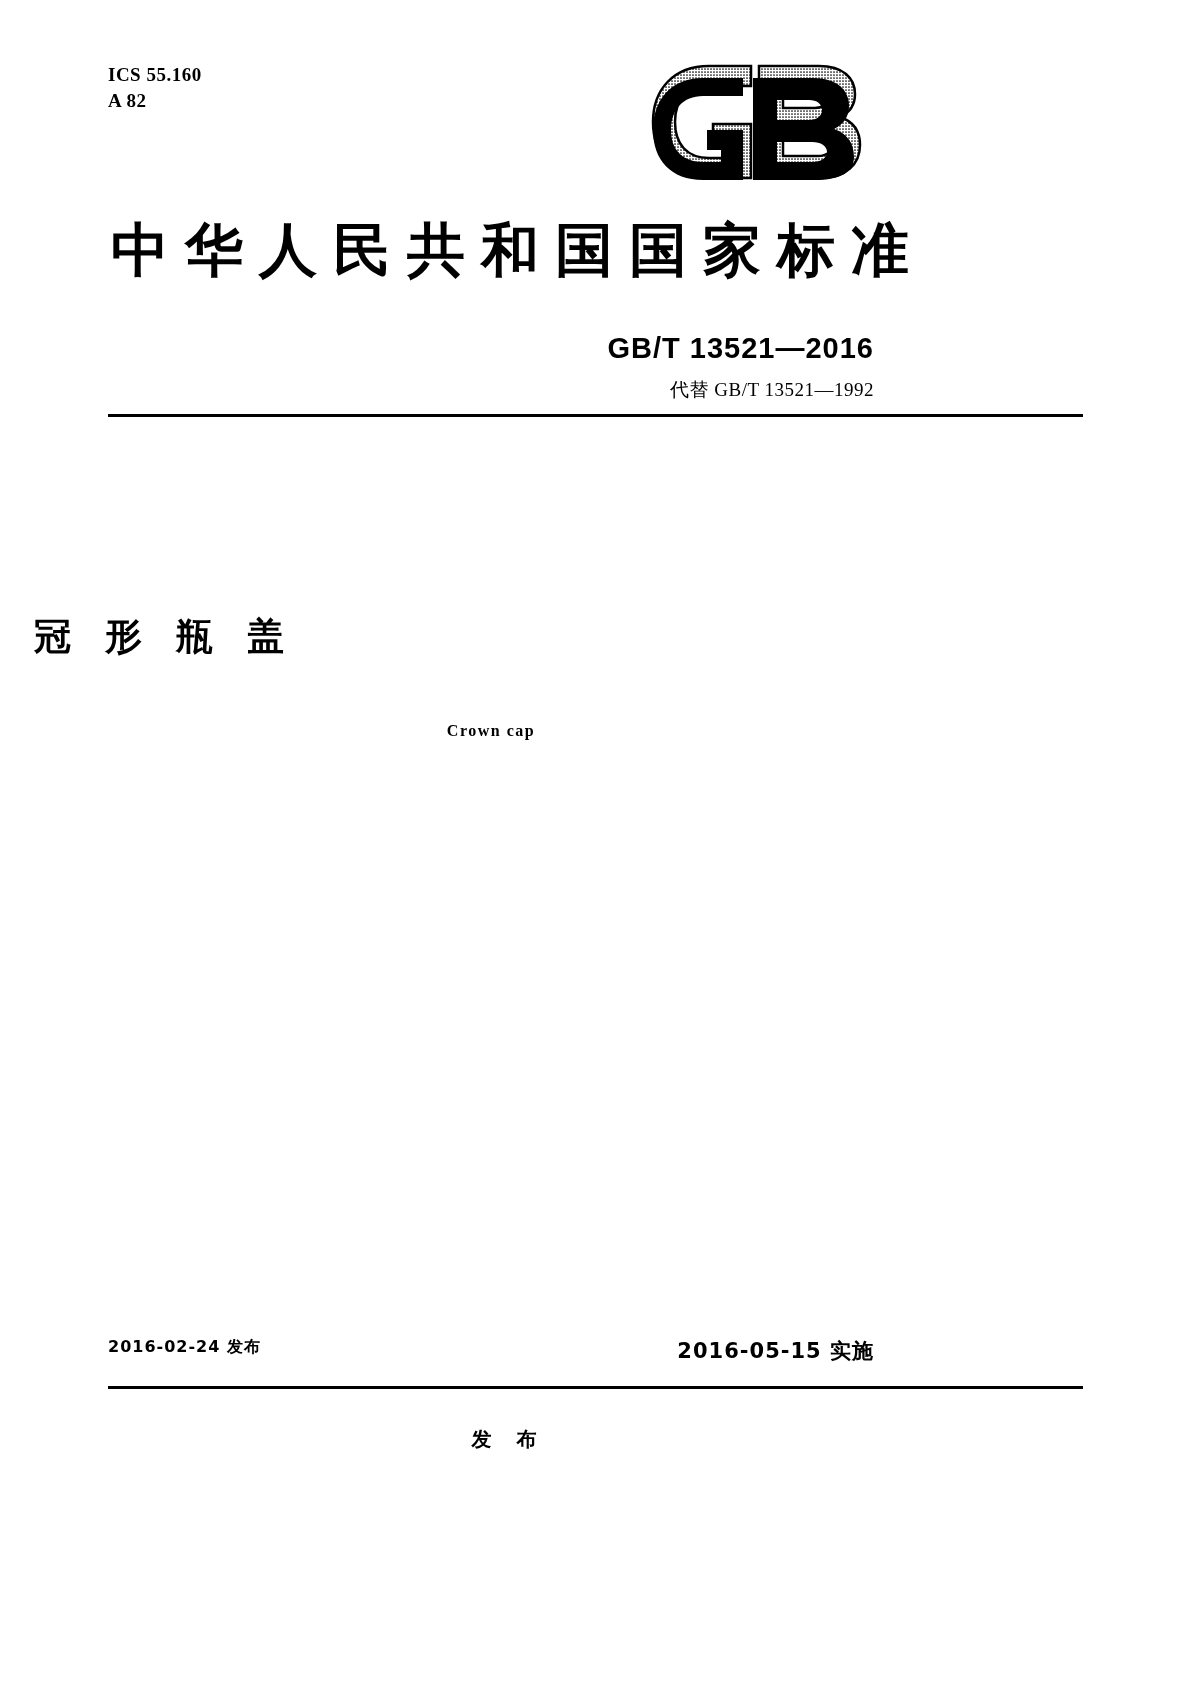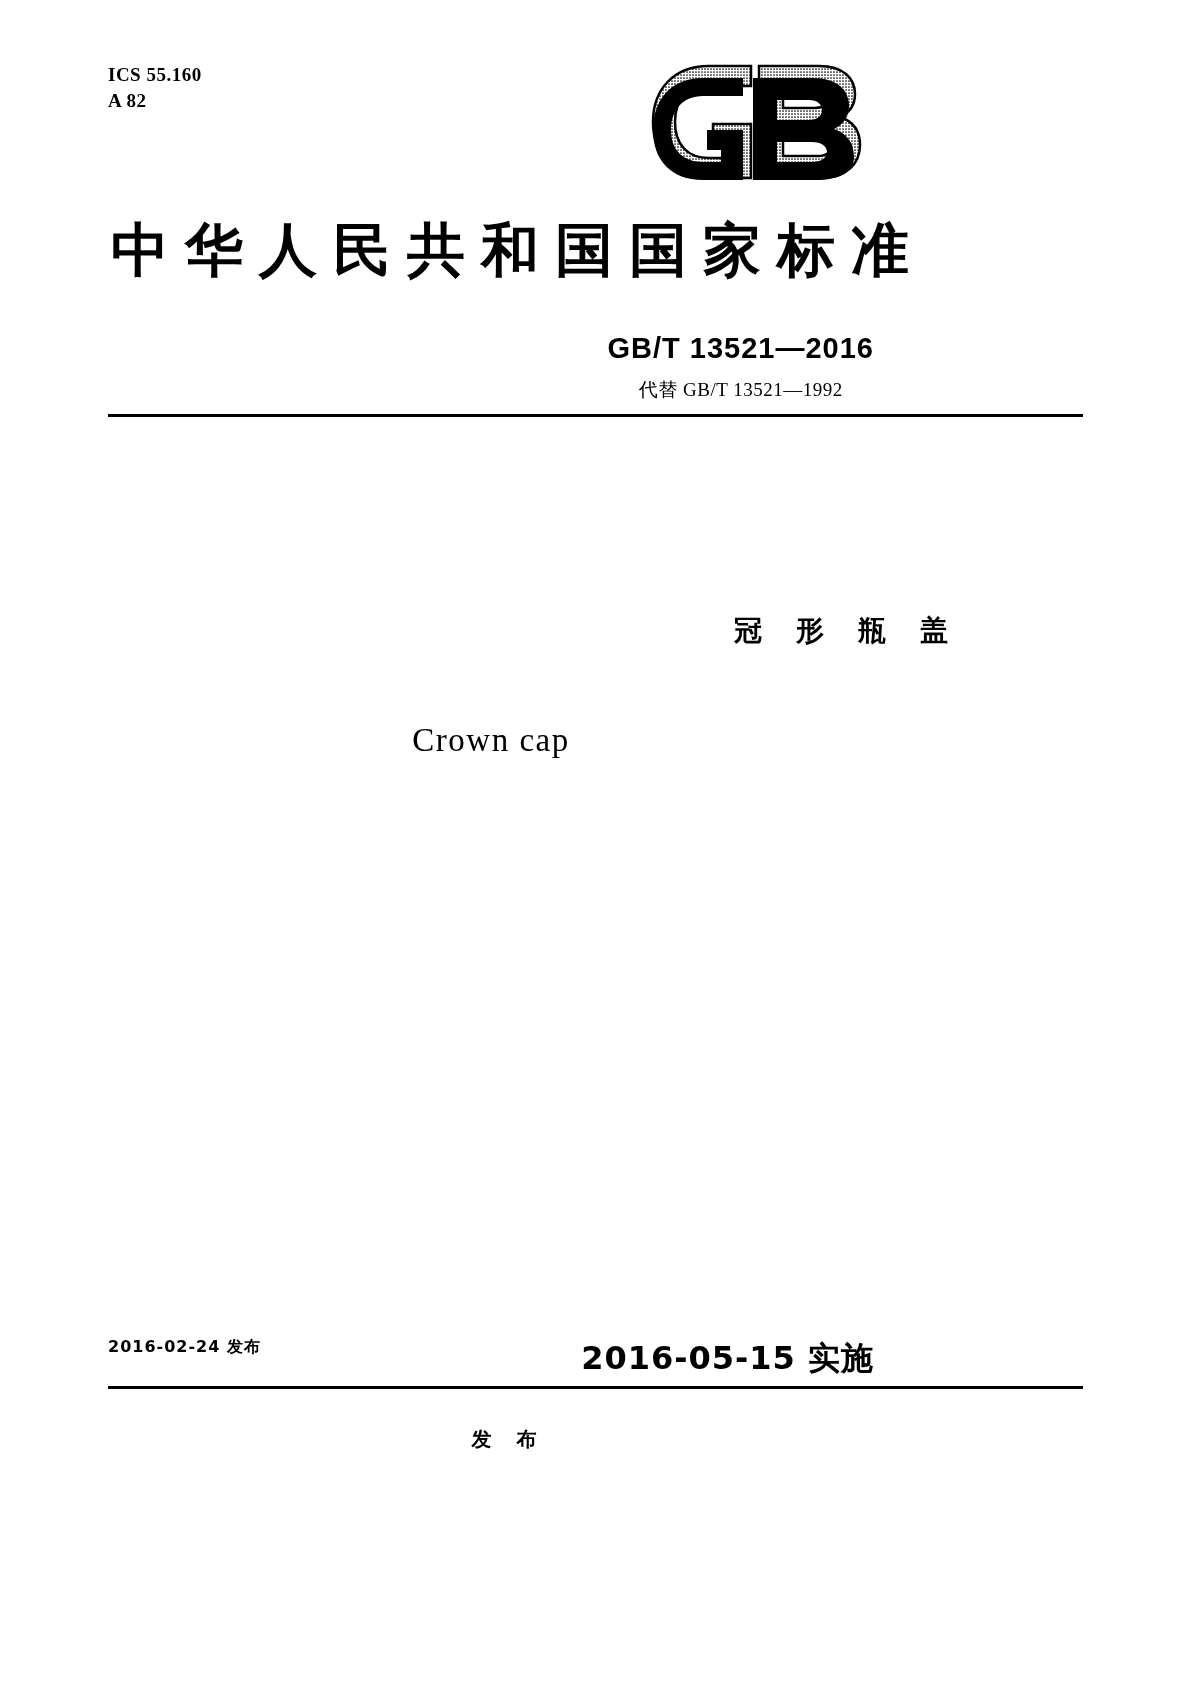--- a/index.html
+++ b/index.html
@@ -59,21 +59,21 @@
     letter-spacing: 16px;
     text-indent: 16px;
     white-space: nowrap;
   }
 
   
   .std-number {
     position: absolute;
     right: 108px;
     top: 332px;
-    text-align: center;
+    text-align: right;
   }
   .std-number .num-main {
     font-family: "Liberation Sans", sans-serif;
     font-weight: bold;
     font-size: 29px;
     letter-spacing: 1px;
     white-space: nowrap;
   }
   .std-number .num-sub {
     margin-top: 12px;
@@ -99,56 +99,56 @@
     top: 1386px;
     height: 3px;
     background: #000;
   }
 
   
   .doc-title-cn {
     position: absolute;
     left: 0; right: 0;
     top: 612px;
-    text-align: right;
-    font-family: "DejaVu Sans", "Liberation Sans", sans-serif;
-    font-weight: bold;
-    font-size: 28px;
+    text-align: left;
+    font-family: "DejaVu Sans", "Liberation Sans", sans-serif;
+    font-weight: bold;
+    font-size: 37px;
     letter-spacing: 34px;
     text-indent: 34px;
   }
   .doc-title-en {
     position: absolute;
     left: 0; right: 0;
     top: 722px;
     text-align: center;
     font-family: "Liberation Serif", serif;
-    font-weight: normal;
-    font-size: 33px;
+    font-weight: bold;
+    font-size: 16px;
     letter-spacing: 1.5px;
   }
 
   
   .date-issue {
     position: absolute;
     left: 108px;
     top: 1337px;
     font-family: "DejaVu Sans", "Liberation Sans", sans-serif;
     font-weight: bold;
     font-size: 16px;
     letter-spacing: 1px;
     white-space: nowrap;
   }
   .date-effective {
     position: absolute;
     right: 108px;
     top: 1337px;
     font-family: "DejaVu Sans", "Liberation Sans", sans-serif;
     font-weight: bold;
-    font-size: 32px;
+    font-size: 21px;
     letter-spacing: 1px;
     white-space: nowrap;
     text-align: left;
   }
 
   
   .issuer-wrap {
     position: absolute;
     left: 0; right: 0;
     top: 1404px;

